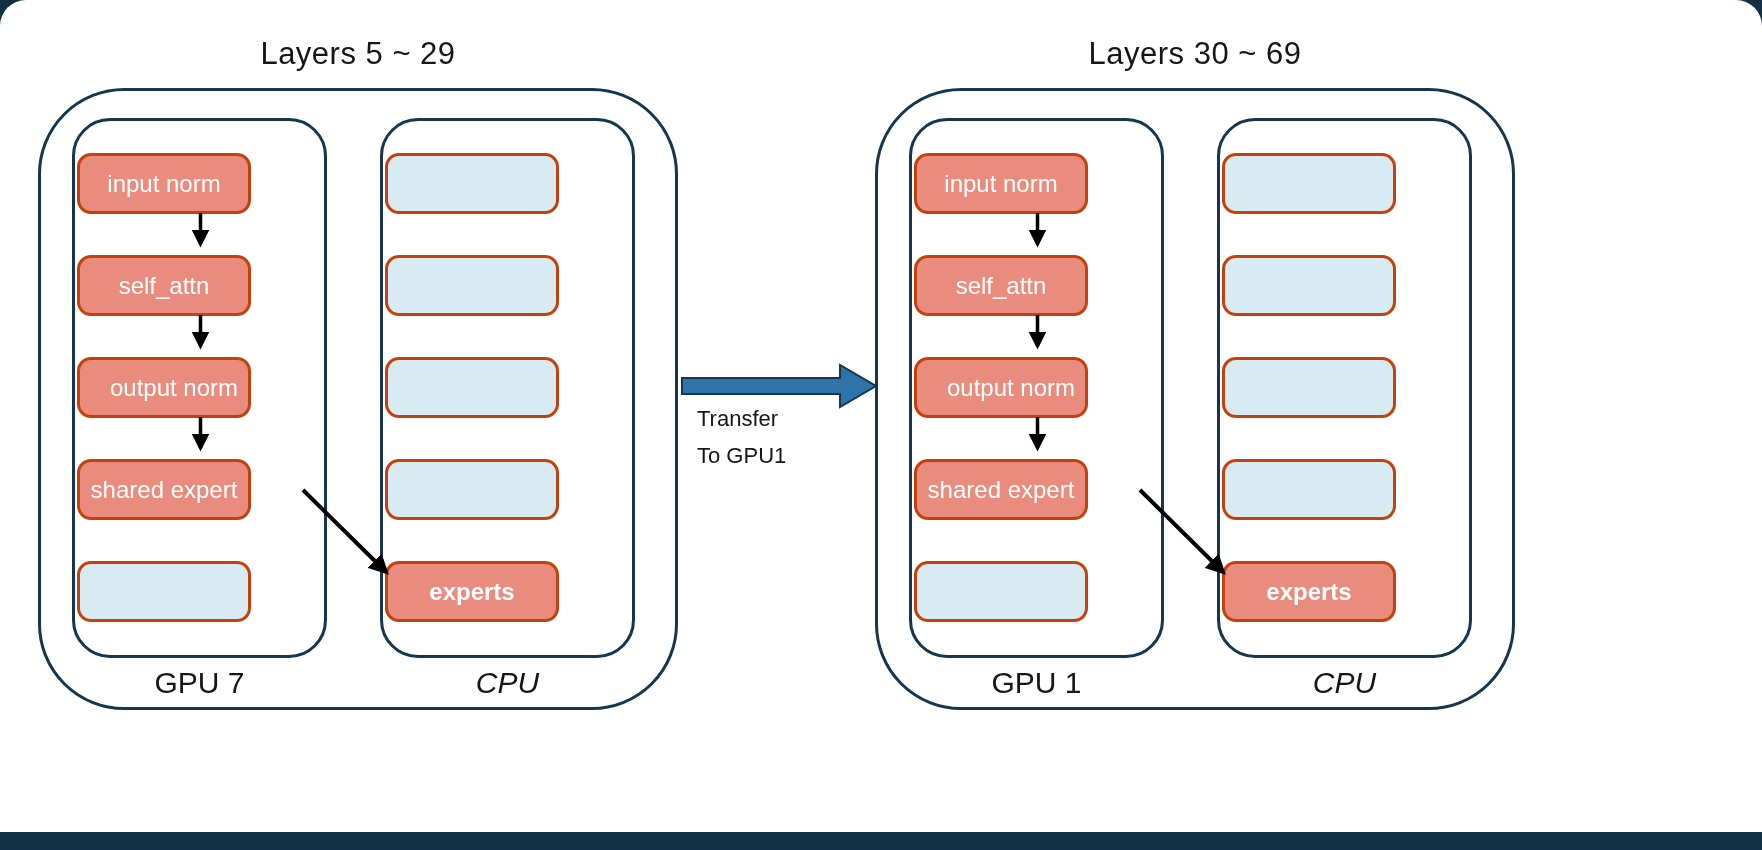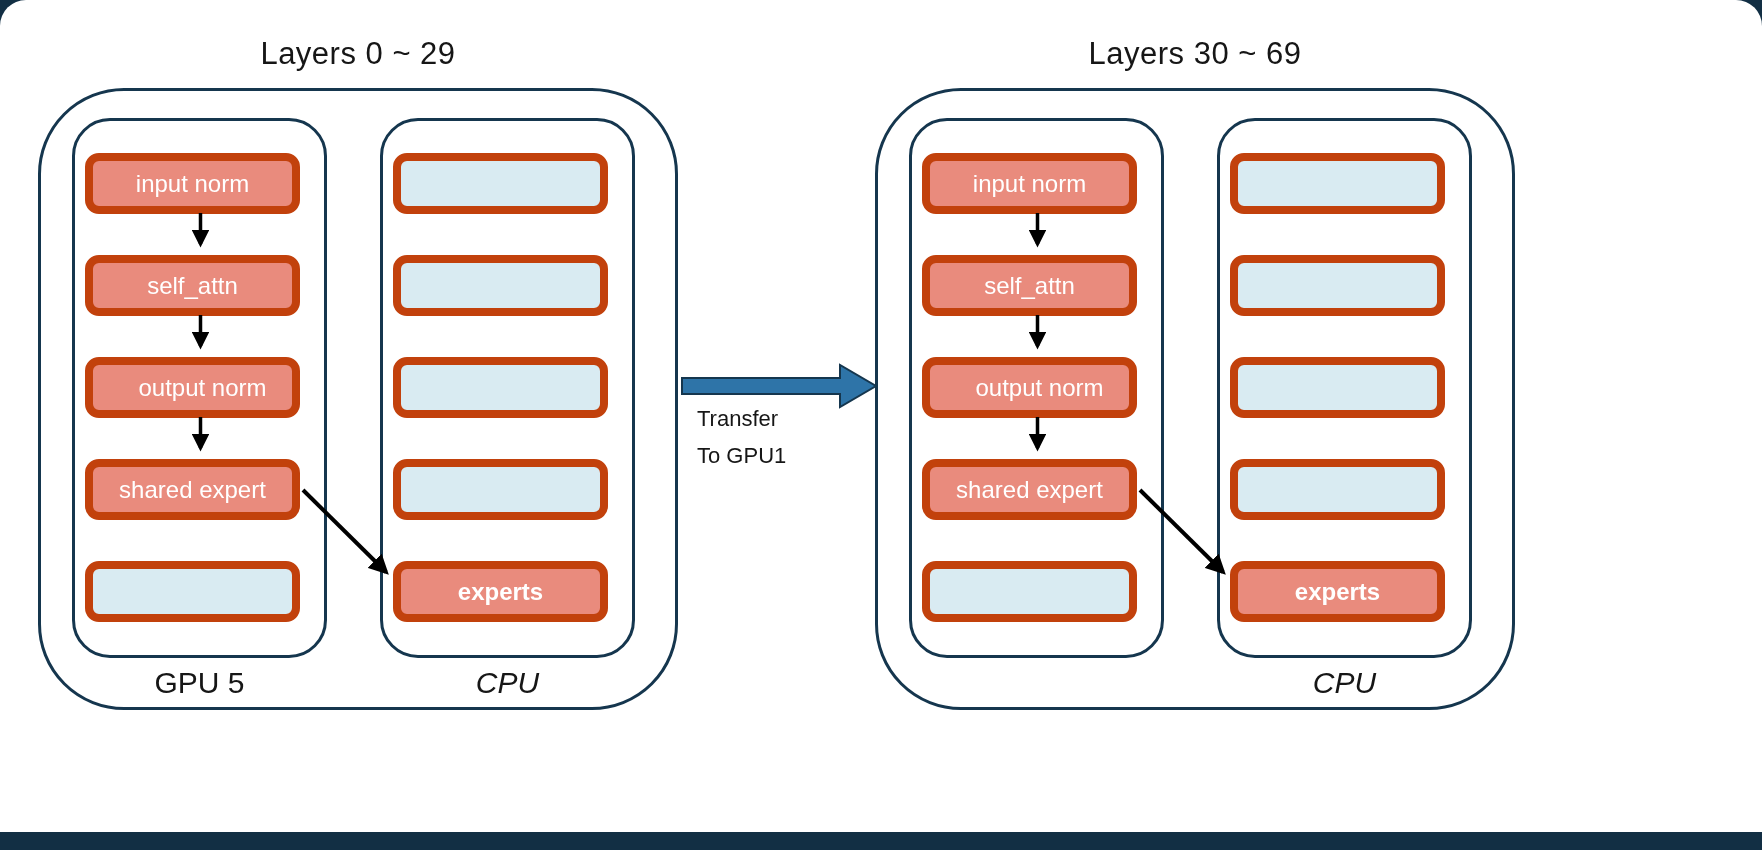--- a/index.html
+++ b/index.html
@@ -61,24 +61,24 @@
     height: 540px;
     border: 3px solid #15364E;
     border-radius: 38px;
     box-sizing: border-box;
   }
   .gpu-col { left: 34px; }
   .cpu-col { left: 342px; font-weight: bold; }
 
   .block {
     position: absolute;
-    left: 10px;
-    width: 215px;
+    left: 2px;
+    width: 174px;
     height: 61px;
-    border: 8px solid #c2410c;
+    border: 3px solid #c2410c;
     border-radius: 14px;
     box-sizing: border-box;
     display: flex;
     align-items: center;
     justify-content: center;
     font-size: 24px;
     color: #ffffff;
   }
   .block.salmon { background: #E98B7D; }
   .block.blue   { background: #D9EBF2; }
@@ -114,21 +114,21 @@
     line-height: 37px;
     color: #161616;
     white-space: nowrap;
   }
 </style>
 </head>
 <body>
 
 <div class="canvas">
 
-  <div class="panel-title left">Layers 0 ~ 29</div>
+  <div class="panel-title left">Layers 5 ~ 29</div>
   <div class="panel-title right">Layers 30 ~ 69</div>
 
   <div class="panel left">
     <div class="outer-outline"></div>
 
     <div class="col gpu-col">
       <div class="block salmon b0">input norm</div>
       <div class="block salmon b1">self_attn</div>
       <div class="block salmon b2">output norm</div>
       <div class="block salmon b3">shared expert</div>
@@ -136,21 +136,21 @@
     </div>
 
     <div class="col cpu-col">
       <div class="block blue b0"></div>
       <div class="block blue b1"></div>
       <div class="block blue b2"></div>
       <div class="block blue b3"></div>
       <div class="block salmon b4">experts</div>
     </div>
 
-    <div class="col-label gpu">GPU 5</div>
+    <div class="col-label gpu">GPU 7</div>
     <div class="col-label cpu">CPU</div>
   </div>
 
   <div class="panel right">
     <div class="outer-outline"></div>
 
     <div class="col gpu-col">
       <div class="block salmon b0">input norm</div>
       <div class="block salmon b1">self_attn</div>
       <div class="block salmon b2">output norm</div>
@@ -159,20 +159,21 @@
     </div>
 
     <div class="col cpu-col">
       <div class="block blue b0"></div>
       <div class="block blue b1"></div>
       <div class="block blue b2"></div>
       <div class="block blue b3"></div>
       <div class="block salmon b4">experts</div>
     </div>
 
+    <div class="col-label gpu">GPU 1</div>
     <div class="col-label cpu">CPU</div>
   </div>
 
   <svg class="arrows" viewBox="0 0 1762 832" xmlns="http://www.w3.org/2000/svg">
     <defs>
       <marker id="mBlack" viewBox="0 0 10 10" refX="8" refY="5" markerWidth="5" markerHeight="5" orient="auto-start-reverse">
         <path d="M0,0 L10,5 L0,10 z" fill="#000000"></path>
       </marker>
     </defs>
 

